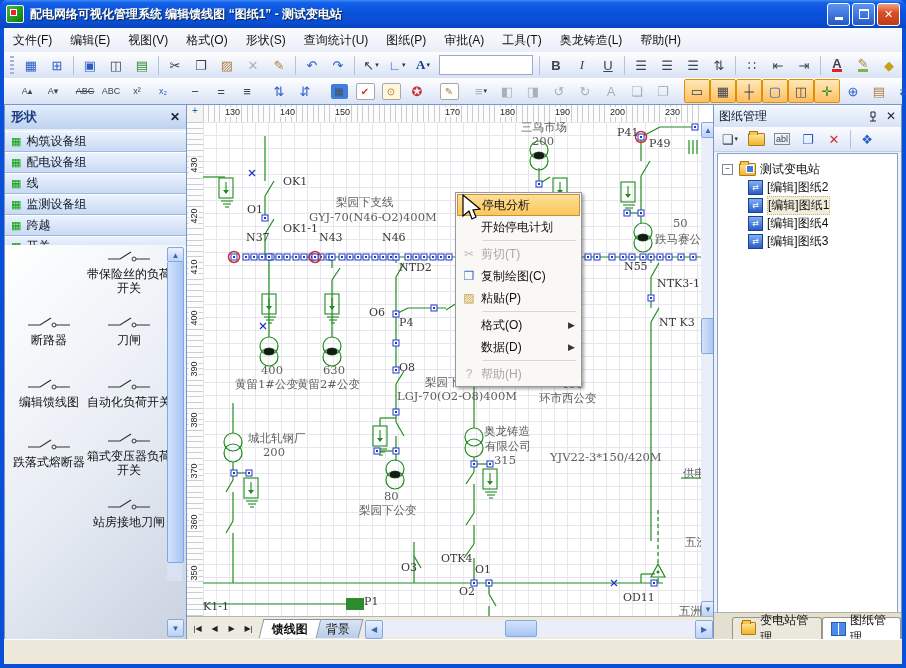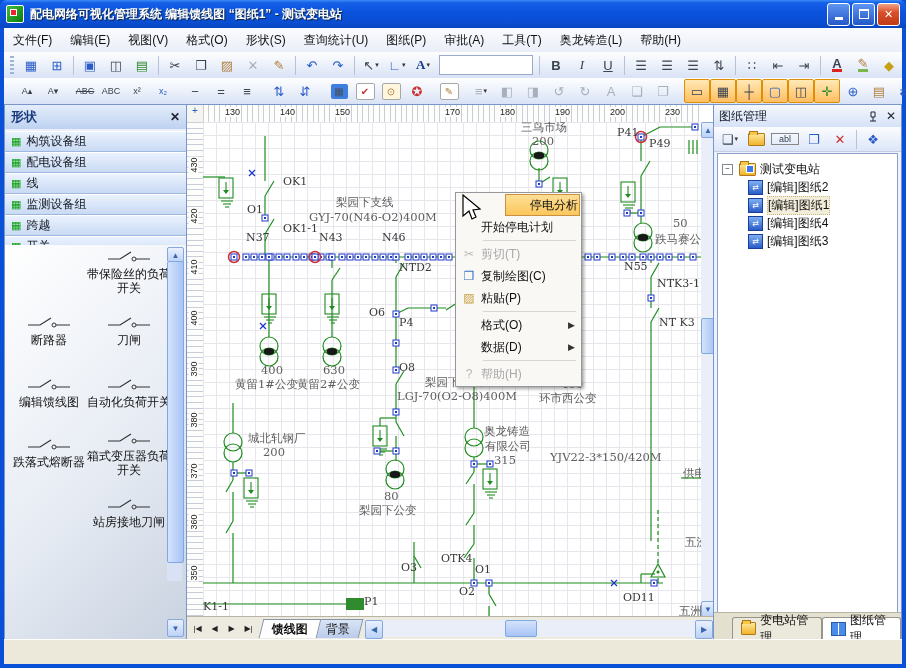--- a/index.html
+++ b/index.html
@@ -101,21 +101,21 @@
   .rtab{height:21px;padding:0 8px;display:flex;align-items:center;gap:4px;font-size:12px;color:#111;
     border:1px solid #9A948A;border-bottom:none;border-radius:3px 3px 0 0;background:#EBE8DC;}
   .rtab.act{background:#fff;}
   
   #statusbar{left:4px;right:4px;bottom:4px;height:24px;background:#ECE9DB;border-top:1px solid #fff;}
   
   #ctxmenu{left:455px;top:192px;width:123px;background:#F9F8F5;border:1px solid #97989C;
     box-shadow:2px 2px 3px rgba(0,0,0,.35);z-index:50;padding:1px;}
   .cm-item{height:22px;display:flex;align-items:center;font-size:12px;color:#101010;position:relative;}
   .cm-ic{width:24px;text-align:center;font-size:12px;}
-  .cm-item.hl{background:linear-gradient(#FEDF96,#FBC75B);border:1px solid #C89040;height:20px;margin-left:48px;}
+  .cm-item.hl{background:linear-gradient(#FEDF96,#FBC75B);border:1px solid #C89040;height:20px;}
   .cm-item.dis{color:#A8A8A8;}
   .cm-sep{height:1px;background:#D8D6CE;margin:2px 4px 2px 26px;}
   .cm-arrow{margin-left:auto;margin-right:5px;font-size:9px;color:#333;}
   #cursor{position:absolute;left:5px;top:1px;z-index:60;}
   
   text.cn{font-family:"DejaVu Serif","Liberation Serif",serif;font-size:11.5px;fill:#5E5E5E;}
   text.code{font-family:"DejaVu Serif","Liberation Serif",serif;font-size:11px;fill:#383838;}
 </style>
 </head>
 <body>
@@ -825,21 +825,21 @@
       </span>
     </div>
     <div class="abs" id="rp-tools">
         <span class="tbtn dd">
           <span class="c-dark">❑</span>
         </span>
         <span class="tbtn">
           <span class="ic-folder"></span>
         </span>
         <span class="tbtn">
-          <span class="c-dark g-sm" style="border: 1px solid rgb(136, 136, 136); padding: 0px 7px;">abl</span>
+          <span class="c-dark g-sm" style="border: 1px solid rgb(136, 136, 136); padding: 0px 1px;">abl</span>
         </span>
         <span class="tbtn">
           <span class="c-blue">❐</span>
         </span>
         <span class="tbtn">
           <span class="c-red">✕</span>
         </span>
         <span class="sep"></span>
         <span class="tbtn">
           <span class="c-blue">❖</span>

